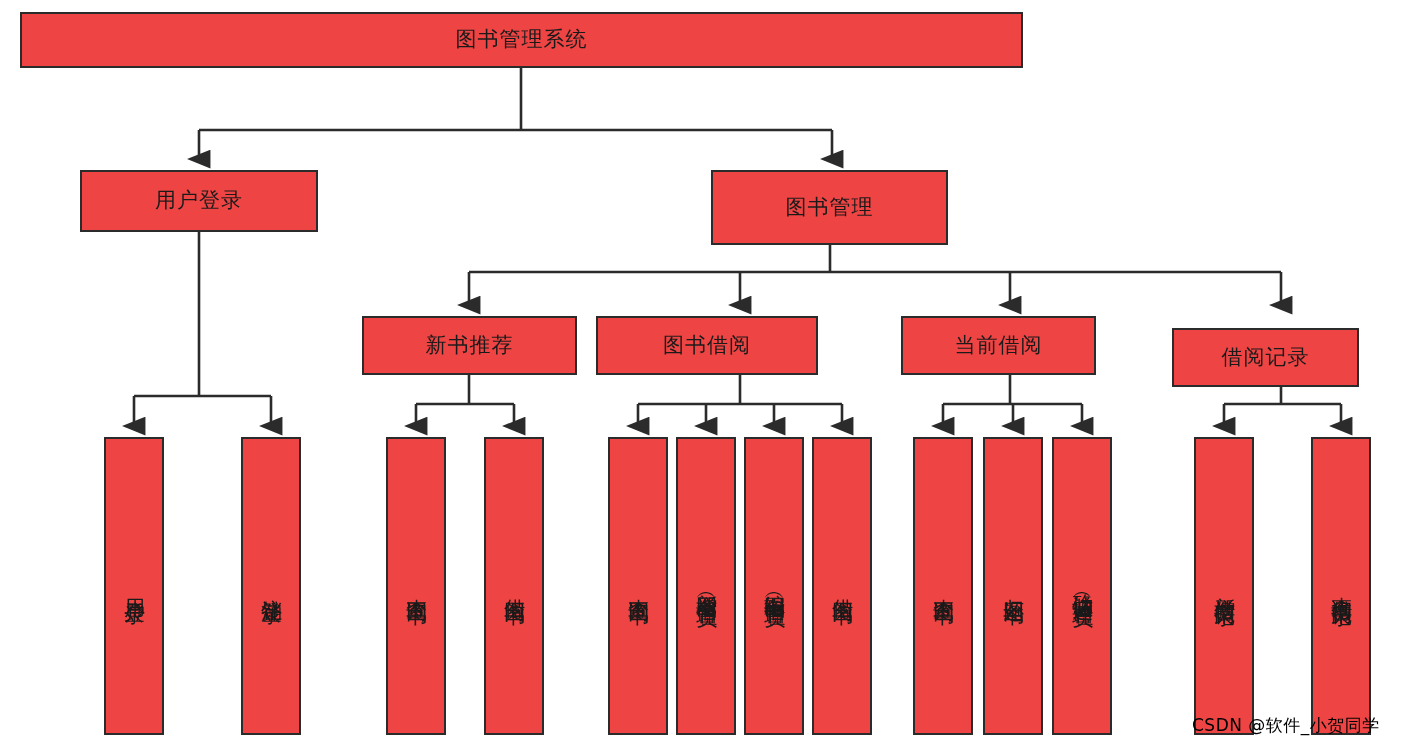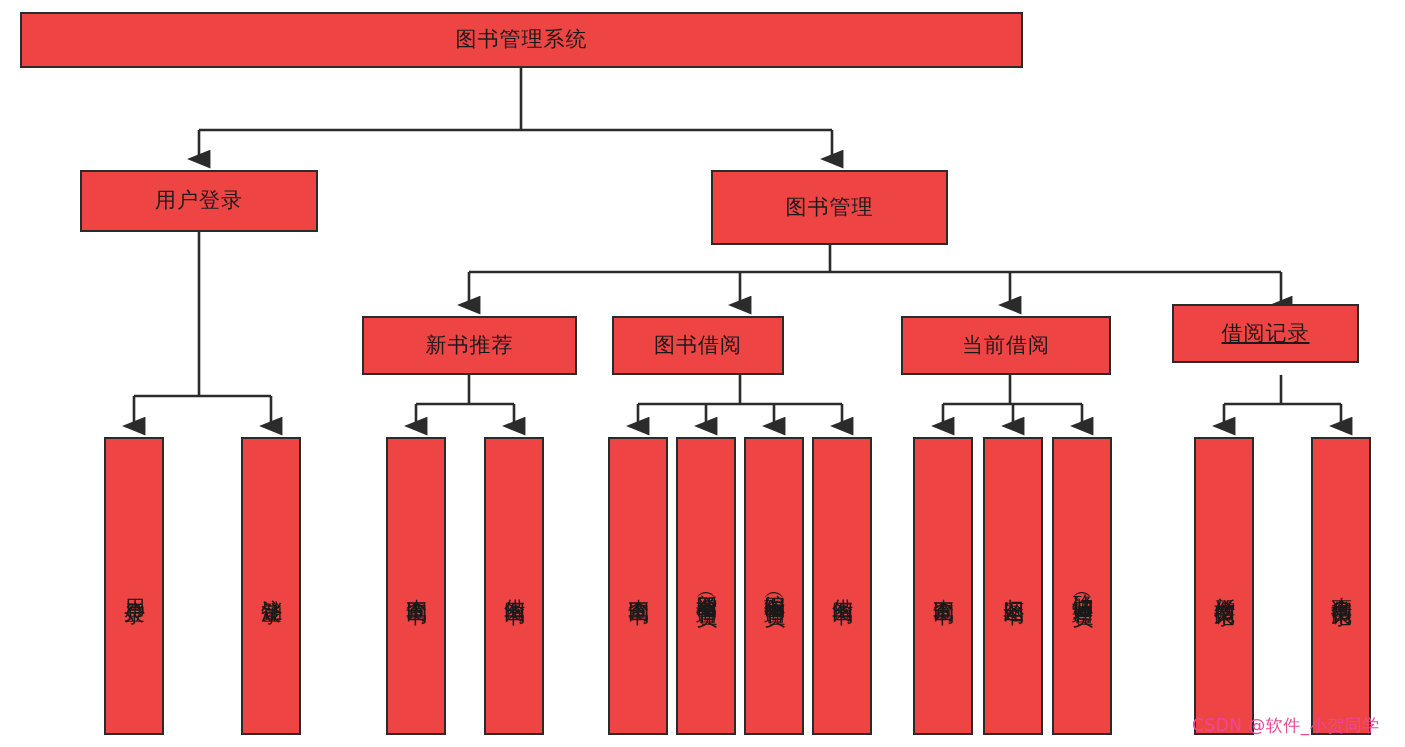--- a/index.html
+++ b/index.html
@@ -52,21 +52,21 @@
   }
   .node.vert .label {
     writing-mode: vertical-rl;
     text-orientation: upright;
     display: block;
     max-height: 100%;
   }
   .watermark {
     position: absolute;
     font-size: 17px;
-    color: #ec4899;
+    color: #000000;
     white-space: nowrap;
     letter-spacing: 0.5px;
   }
 </style>
 </head>
 <body>
 
 <div id="canvas">
 
   <svg class="connectors" viewBox="0 0 1405 747">
@@ -126,27 +126,27 @@
   <div class="node horiz" style="left: 80px; top: 170px; width: 238px; height: 62px;">
     <span class="label">用户登录</span>
   </div>
   <div class="node horiz" style="left: 711px; top: 170px; width: 237px; height: 75px;">
     <span class="label">图书管理</span>
   </div>
 
   <div class="node horiz" style="left: 362px; top: 316px; width: 215px; height: 59px;">
     <span class="label">新书推荐</span>
   </div>
-  <div class="node horiz" style="left: 612px; top: 316px; width: 172px; height: 59px;">
+  <div class="node horiz" style="left: 596px; top: 316px; width: 222px; height: 59px;">
     <span class="label">图书借阅</span>
   </div>
-  <div class="node horiz" style="left: 901px; top: 316px; width: 210px; height: 59px;">
+  <div class="node horiz" style="left: 901px; top: 316px; width: 195px; height: 59px;">
     <span class="label">当前借阅</span>
   </div>
-  <div class="node horiz" style="left: 1172px; top: 304px; width: 187px; height: 59px; text-decoration: underline;">
+  <div class="node horiz" style="left: 1172px; top: 328px; width: 187px; height: 59px;">
     <span class="label">借阅记录</span>
   </div>
 
   <div class="node vert" style="left: 104px; top: 437px; width: 60px; height: 298px;">
     <span class="label">用户登录</span>
   </div>
   <div class="node vert" style="left: 241px; top: 437px; width: 60px; height: 298px;">
     <span class="label">注销登录</span>
   </div>
   <div class="node vert" style="left: 386px; top: 437px; width: 60px; height: 298px;">

